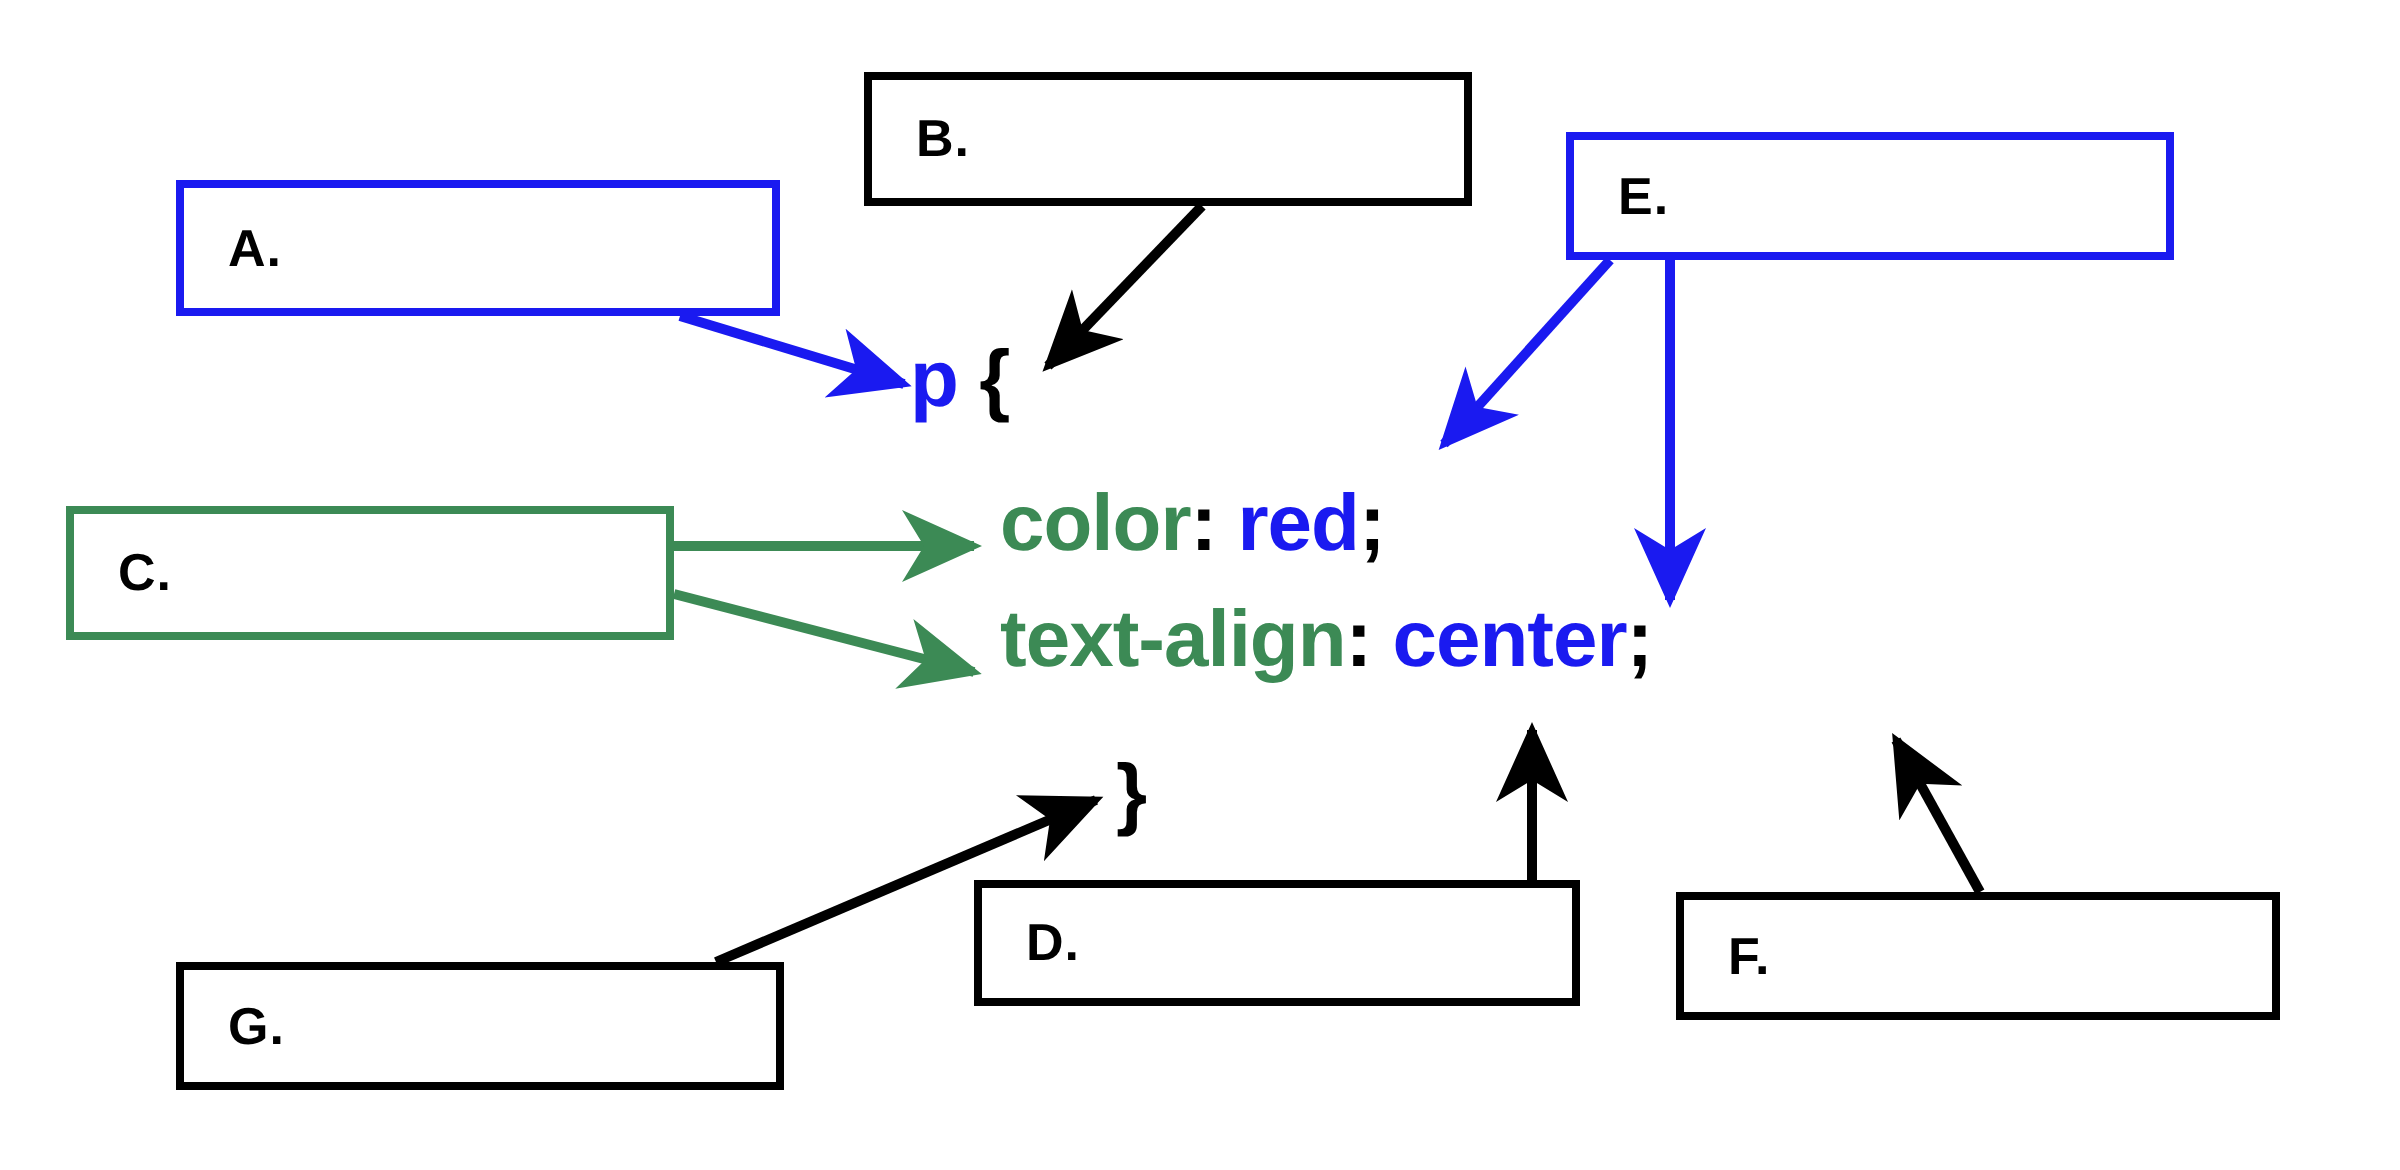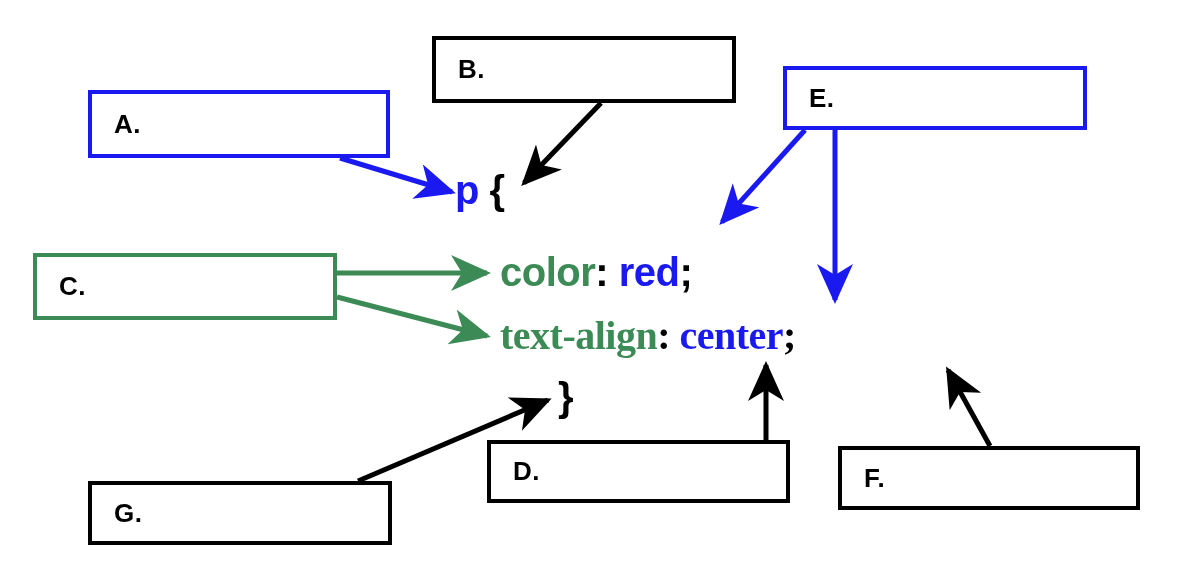--- a/index.html
+++ b/index.html
@@ -87,23 +87,23 @@
 
     <line x1="766" y1="440" x2="766" y2="365" stroke="#000000" stroke-width="5" marker-end="url(#ah-black)"></line>
 
     <line x1="990" y1="446" x2="948" y2="370" stroke="#000000" stroke-width="5" marker-end="url(#ah-black)"></line>
 
     <line x1="358" y1="481" x2="548" y2="400" stroke="#000000" stroke-width="5" marker-end="url(#ah-black)"></line>
   </svg>
 
   <div class="code-line" style="left:455px; top:168px;"><span class="tok-sel">p</span><span class="tok-brace"> </span><span class="tok-brace">{</span></div>
 
-  <div class="code-line" style="left:500px; top:250px;"><span class="tok-prop">color</span><span class="tok-punc">: </span><span class="tok-val">red</span><span class="tok-punc">;</span></div>
+  <div class="code-line" style="left:500px; top:240px;"><span class="tok-prop">color</span><span class="tok-punc">: </span><span class="tok-val">red</span><span class="tok-punc">;</span></div>
 
-  <div class="code-line" style="left:500px; top:312px;font-family:Liberation Serif, serif;"><span class="tok-prop">text-align</span><span class="tok-punc">: </span><span class="tok-val">center</span><span class="tok-punc">;</span></div>
+  <div class="code-line" style="left:500px; top:298px;"><span class="tok-prop">text-align</span><span class="tok-punc">: </span><span class="tok-val">center</span><span class="tok-punc">;</span></div>
 
   <div class="code-line" style="left:558px; top:375px;"><span class="tok-brace">}</span></div>
 
   <div class="label-box box-blue" style="left:88px; top:90px; width:302px; height:68px;">
     <span class="box-letter">A.</span>
   </div>
 
   <div class="label-box box-black" style="left:432px; top:36px; width:304px; height:67px;">
     <span class="box-letter">B.</span>
   </div>

